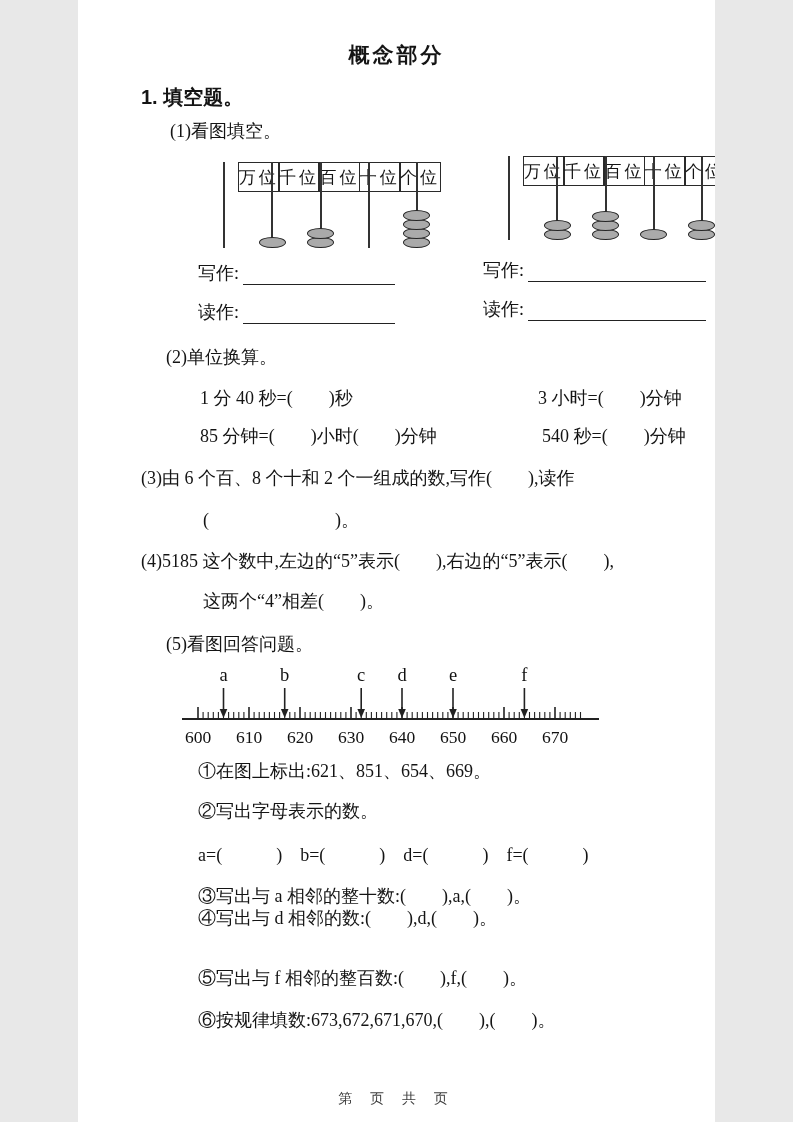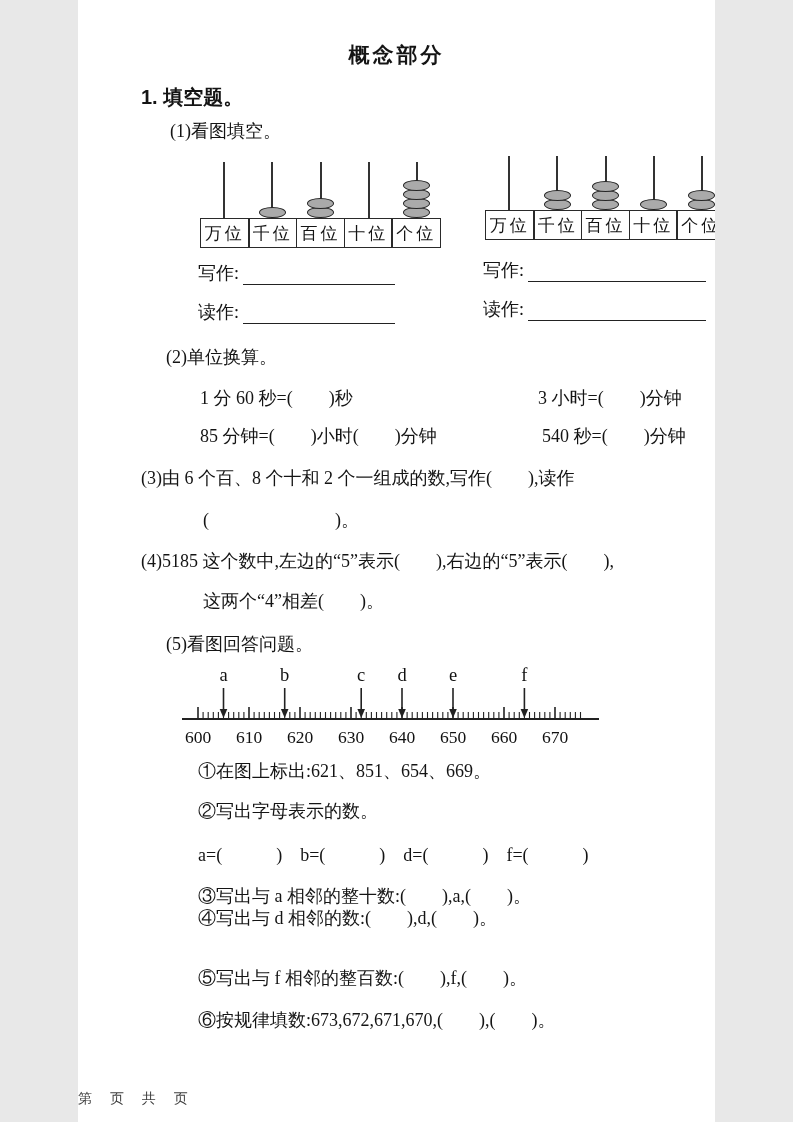--- a/index.html
+++ b/index.html
@@ -5,30 +5,30 @@
   html,body { margin:0; padding:0; background:#e8e8e8; }
   .page {
     position:relative; width:637px; height:1122px; margin:0 auto;
     background:#ffffff; color:#141414; overflow:hidden;
     font-family:"Liberation Serif","DejaVu Serif",serif;
   }
   .t { position:absolute; white-space:pre; font-size:18px; line-height:1.2; }
   .hei { font-family:"Liberation Sans","DejaVu Sans",sans-serif; font-weight:bold; }
   .title { left:0; right:0; text-align:center; font-size:21px; letter-spacing:3px; }
   .blank { display:inline-block; border-bottom:1.6px solid #222; height:21px; vertical-align:bottom; margin-left:4px; }
-  .abacus { position:absolute; display:flex; flex-direction:column; }
+  .abacus { position:absolute; display:flex; }
   .rodarea { position:relative; flex:1; }
   .rod { position:absolute; top:0; bottom:0; width:2px; background:#333; }
   .bead { position:absolute; width:27px; height:11px; box-sizing:border-box;
           background:#aaaaaa; border:1.7px solid #252525; border-radius:50%; }
   .cells { display:flex; height:30px; }
   .cell { flex:1; display:flex; align-items:center; justify-content:center;
           border:1.7px solid #2a2a2a; margin-left:-1.7px; font-size:17px; letter-spacing:3px; }
   .cell:first-child { margin-left:0; }
-  .footer { left:0; right:0; text-align:left; font-size:14px; color:#3d3d3d;
+  .footer { left:0; right:0; text-align:center; font-size:14px; color:#3d3d3d;
             font-family:"Liberation Sans","DejaVu Sans",sans-serif;
             letter-spacing:7px; }
   svg text { font-family:"Liberation Serif","DejaVu Serif",serif; }
 </style>
 </head>
 <body>
 
 <div class="page">
 
   <div class="t title hei" style="top:42px">概念部分</div>
@@ -85,21 +85,21 @@
         <div class="cell">个位</div>
       </div>
     </div>
 
   <div class="t" style="left:120px;top:263px"><span>写作:</span><span class="blank" style="width:152px"></span></div>
   <div class="t" style="left:405px;top:260px"><span>写作:</span><span class="blank" style="width:178px"></span></div>
   <div class="t" style="left:120px;top:302px"><span>读作:</span><span class="blank" style="width:152px"></span></div>
   <div class="t" style="left:405px;top:299px"><span>读作:</span><span class="blank" style="width:178px"></span></div>
 
   <div class="t" style="left:88px;top:347px">(2)单位换算。</div>
-  <div class="t" style="left:122px;top:388px">1 分 60 秒=(　　)秒</div>
+  <div class="t" style="left:122px;top:388px">1 分 40 秒=(　　)秒</div>
   <div class="t" style="left:460px;top:388px">3 小时=(　　)分钟</div>
   <div class="t" style="left:122px;top:426px">85 分钟=(　　)小时(　　)分钟</div>
   <div class="t" style="left:464px;top:426px">540 秒=(　　)分钟</div>
 
   <div class="t" style="left:63px;top:468px">(3)由 6 个百、8 个十和 2 个一组成的数,写作(　　),读作</div>
   <div class="t" style="left:125px;top:510px">(　　　　　　　)。</div>
 
   <div class="t" style="left:63px;top:551px">(4)5185 这个数中,左边的“5”表示(　　),右边的“5”表示(　　),</div>
   <div class="t" style="left:125px;top:591px">这两个“4”相差(　　)。</div>
 

